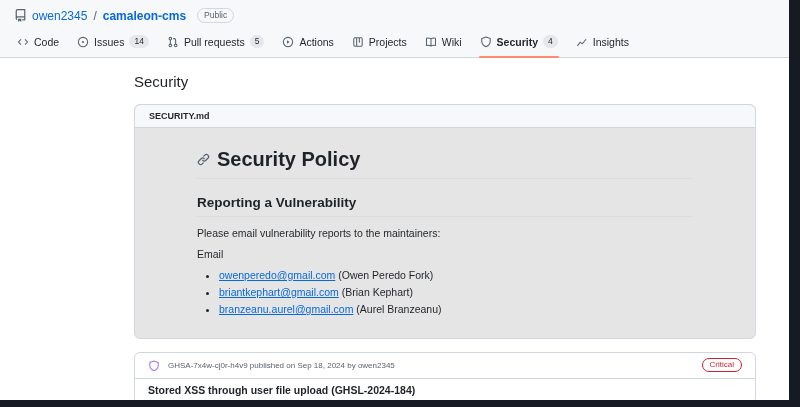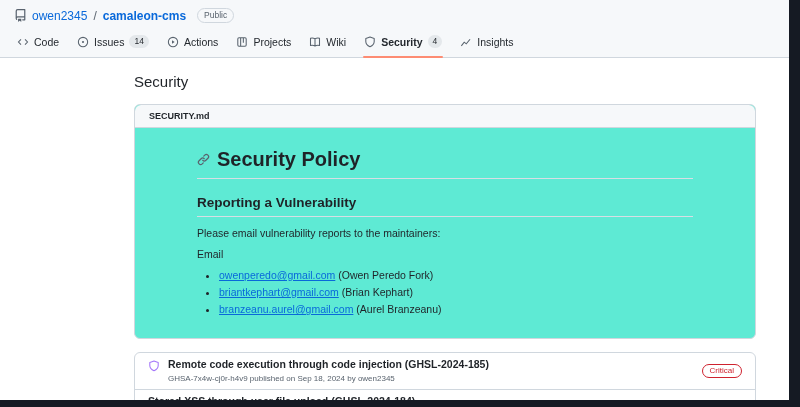--- a/index.html
+++ b/index.html
@@ -34,21 +34,21 @@
          color:#24292f; position:relative; cursor:pointer; text-decoration:none; }
   .tab svg { color:#59636e; }
   .tab.active .tab-label { font-weight:700; }
   .tab.active::after { content:""; position:absolute; left:8px; right:8px; bottom:-1px; height:2px;
                        background:#fd8c73; border-radius:3px; }
 
   
   .container { width:622px; margin:15px 0 0 134px; }
   .page-title { font-size:15px; font-weight:400; color:#1f2328; margin:0 0 14px 0; }
 
-  .md-box { border:1px solid #d0d7de; border-radius:6px; background:#5eead4; }
+  .md-box { border:1px solid #d0d7de; border-radius:6px; background:#e5e5e5; }
   .md-box-header { background:#f6f8fa; border-bottom:1px solid #d0d7de; border-radius:6px 6px 0 0;
                    padding:6px 14px; font-size:9px; font-weight:700; color:#1f2328; }
   .md-body { padding:12px 62px 18px; }
   .md-h1 { display:flex; align-items:center; gap:7px; font-size:20px; font-weight:700; margin:8px 0 14px;
            border-bottom:1px solid #d8dee4; padding-bottom:7px;text-align:center; }
   .anchor-icon { color:#59636e; display:flex; cursor:pointer; }
   .md-h2 { font-size:13.5px; font-weight:700; margin:16px 0 10px; border-bottom:1px solid #d8dee4; padding-bottom:6px; }
   .md-p { font-size:10.5px; margin:9px 0; }
   .md-list { margin:8px 0 2px; padding-left:22px; }
   .md-list li { font-size:10.5px; margin:5px 0; }
@@ -100,20 +100,32 @@
               <circle cx="8" cy="8" r="6.2"></circle>
               <circle cx="8" cy="8" r="1.4" fill="currentColor" stroke="none"></circle>
             </svg>
           </span>
           <span class="tab-label">Issues</span>
           <span class="count-pill">14</span>
         </a>
         <a class="tab" href="#">
           <span style="display:flex">
             <svg width="12" height="12" viewBox="0 0 16 16" fill="none" stroke="currentColor" stroke-width="1.4">
+              <circle cx="4.5" cy="3.5" r="1.7"></circle>
+              <circle cx="4.5" cy="12.5" r="1.7"></circle>
+              <circle cx="11.5" cy="12.5" r="1.7"></circle>
+              <path d="M4.5 5.3v5.4M8.3 3.5h1.4c1 0 1.8.8 1.8 1.8v5.4"></path>
+            </svg>
+          </span>
+          <span class="tab-label">Pull requests</span>
+          <span class="count-pill">5</span>
+        </a>
+        <a class="tab" href="#">
+          <span style="display:flex">
+            <svg width="12" height="12" viewBox="0 0 16 16" fill="none" stroke="currentColor" stroke-width="1.4">
               <circle cx="8" cy="8" r="6.2"></circle>
               <path d="M6.7 5.7l3.5 2.3-3.5 2.3z" fill="currentColor" stroke="none"></path>
             </svg>
           </span>
           <span class="tab-label">Actions</span>
         </a>
         <a class="tab" href="#">
           <span style="display:flex">
             <svg width="12" height="12" viewBox="0 0 16 16" fill="none" stroke="currentColor" stroke-width="1.4">
               <rect x="2.4" y="2.4" width="11.2" height="11.2" rx="1.6"></rect>
@@ -176,21 +188,20 @@
     </div>
 
     <div class="adv-box">
         <div class="adv-row">
           <span class="adv-shield">
             <svg width="12" height="12" viewBox="0 0 16 16" fill="none" stroke="currentColor" stroke-width="1.4" stroke-linejoin="round">
               <path d="M8 1.4 13.6 3.2v4.2c0 3.4-2.2 5.6-5.6 7-3.4-1.4-5.6-3.6-5.6-7V3.2Z"></path>
             </svg>
           </span>
           <span class="adv-text">
-            <a class="adv-title" href="#">Remote code execution through code injection (GHSL-2024-185)</a>
             <span class="adv-meta">GHSA-7x4w-cj0r-h4v9 published on Sep 18, 2024 by owen2345</span>
           </span>
           <span class="sev-pill sev-critical">Critical</span>
         </div>
         <div class="adv-row">
           <span class="adv-text">
             <a class="adv-title" href="#">Stored XSS through user file upload (GHSL-2024-184)</a>
           </span>
         </div>
       </div>

